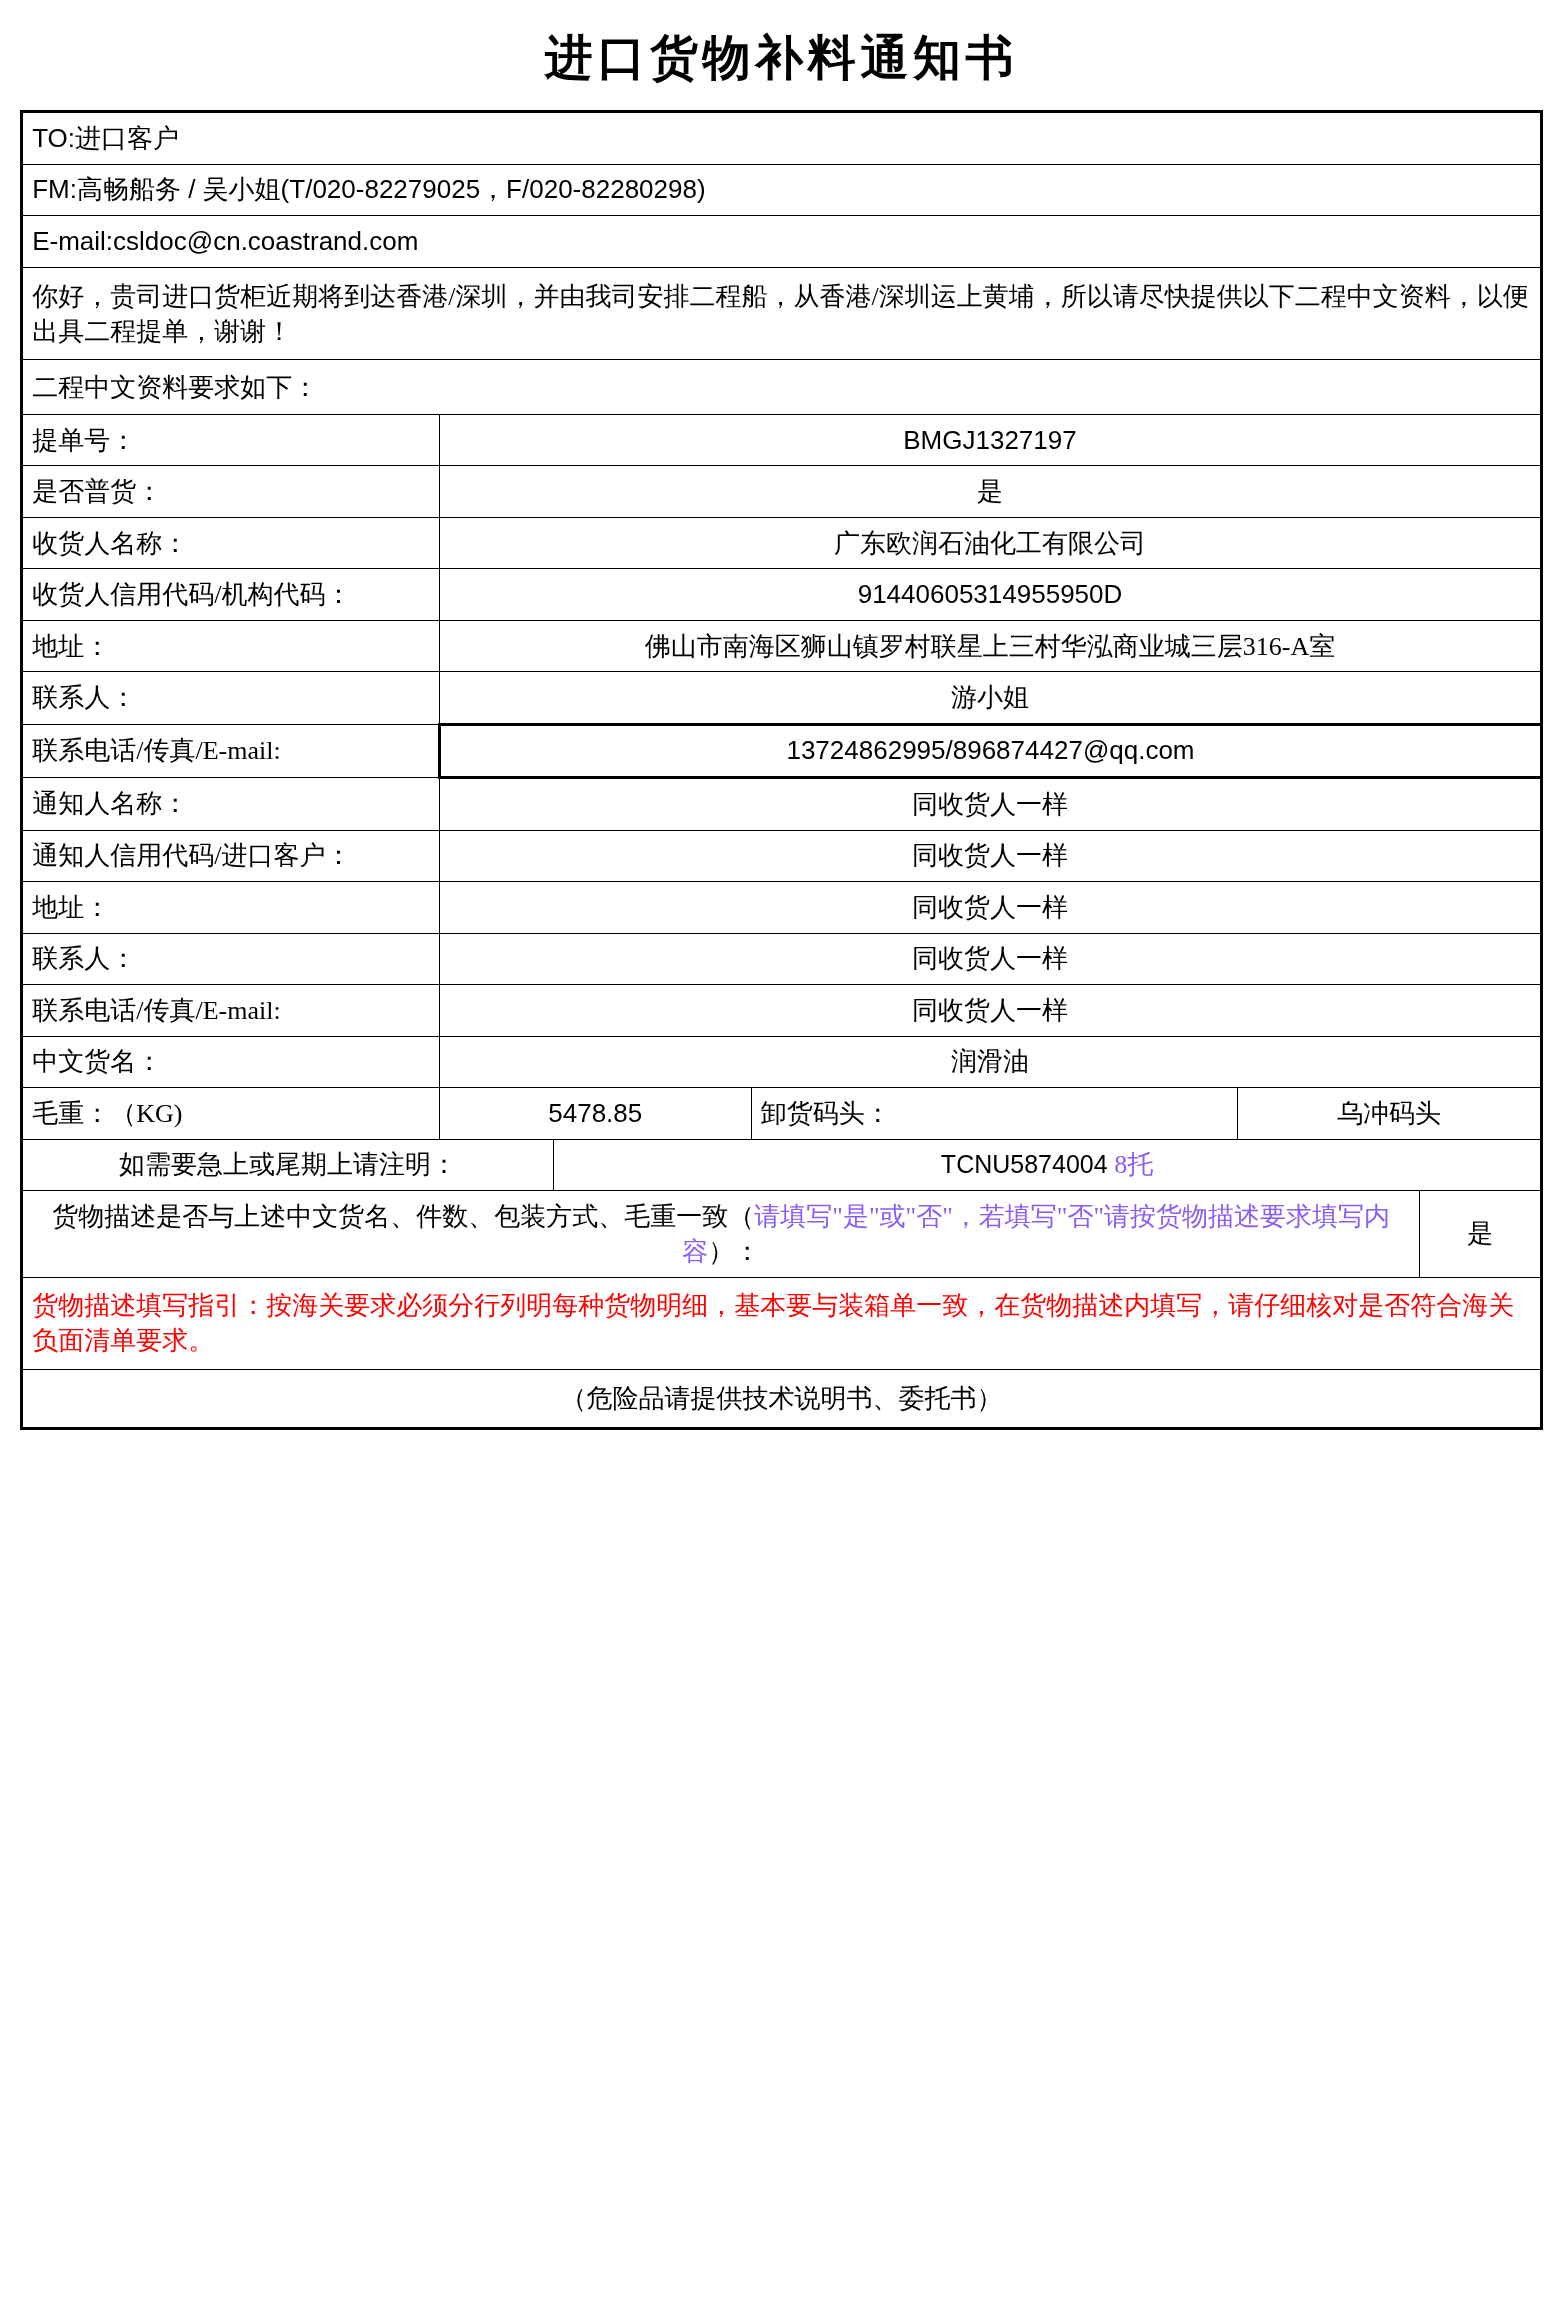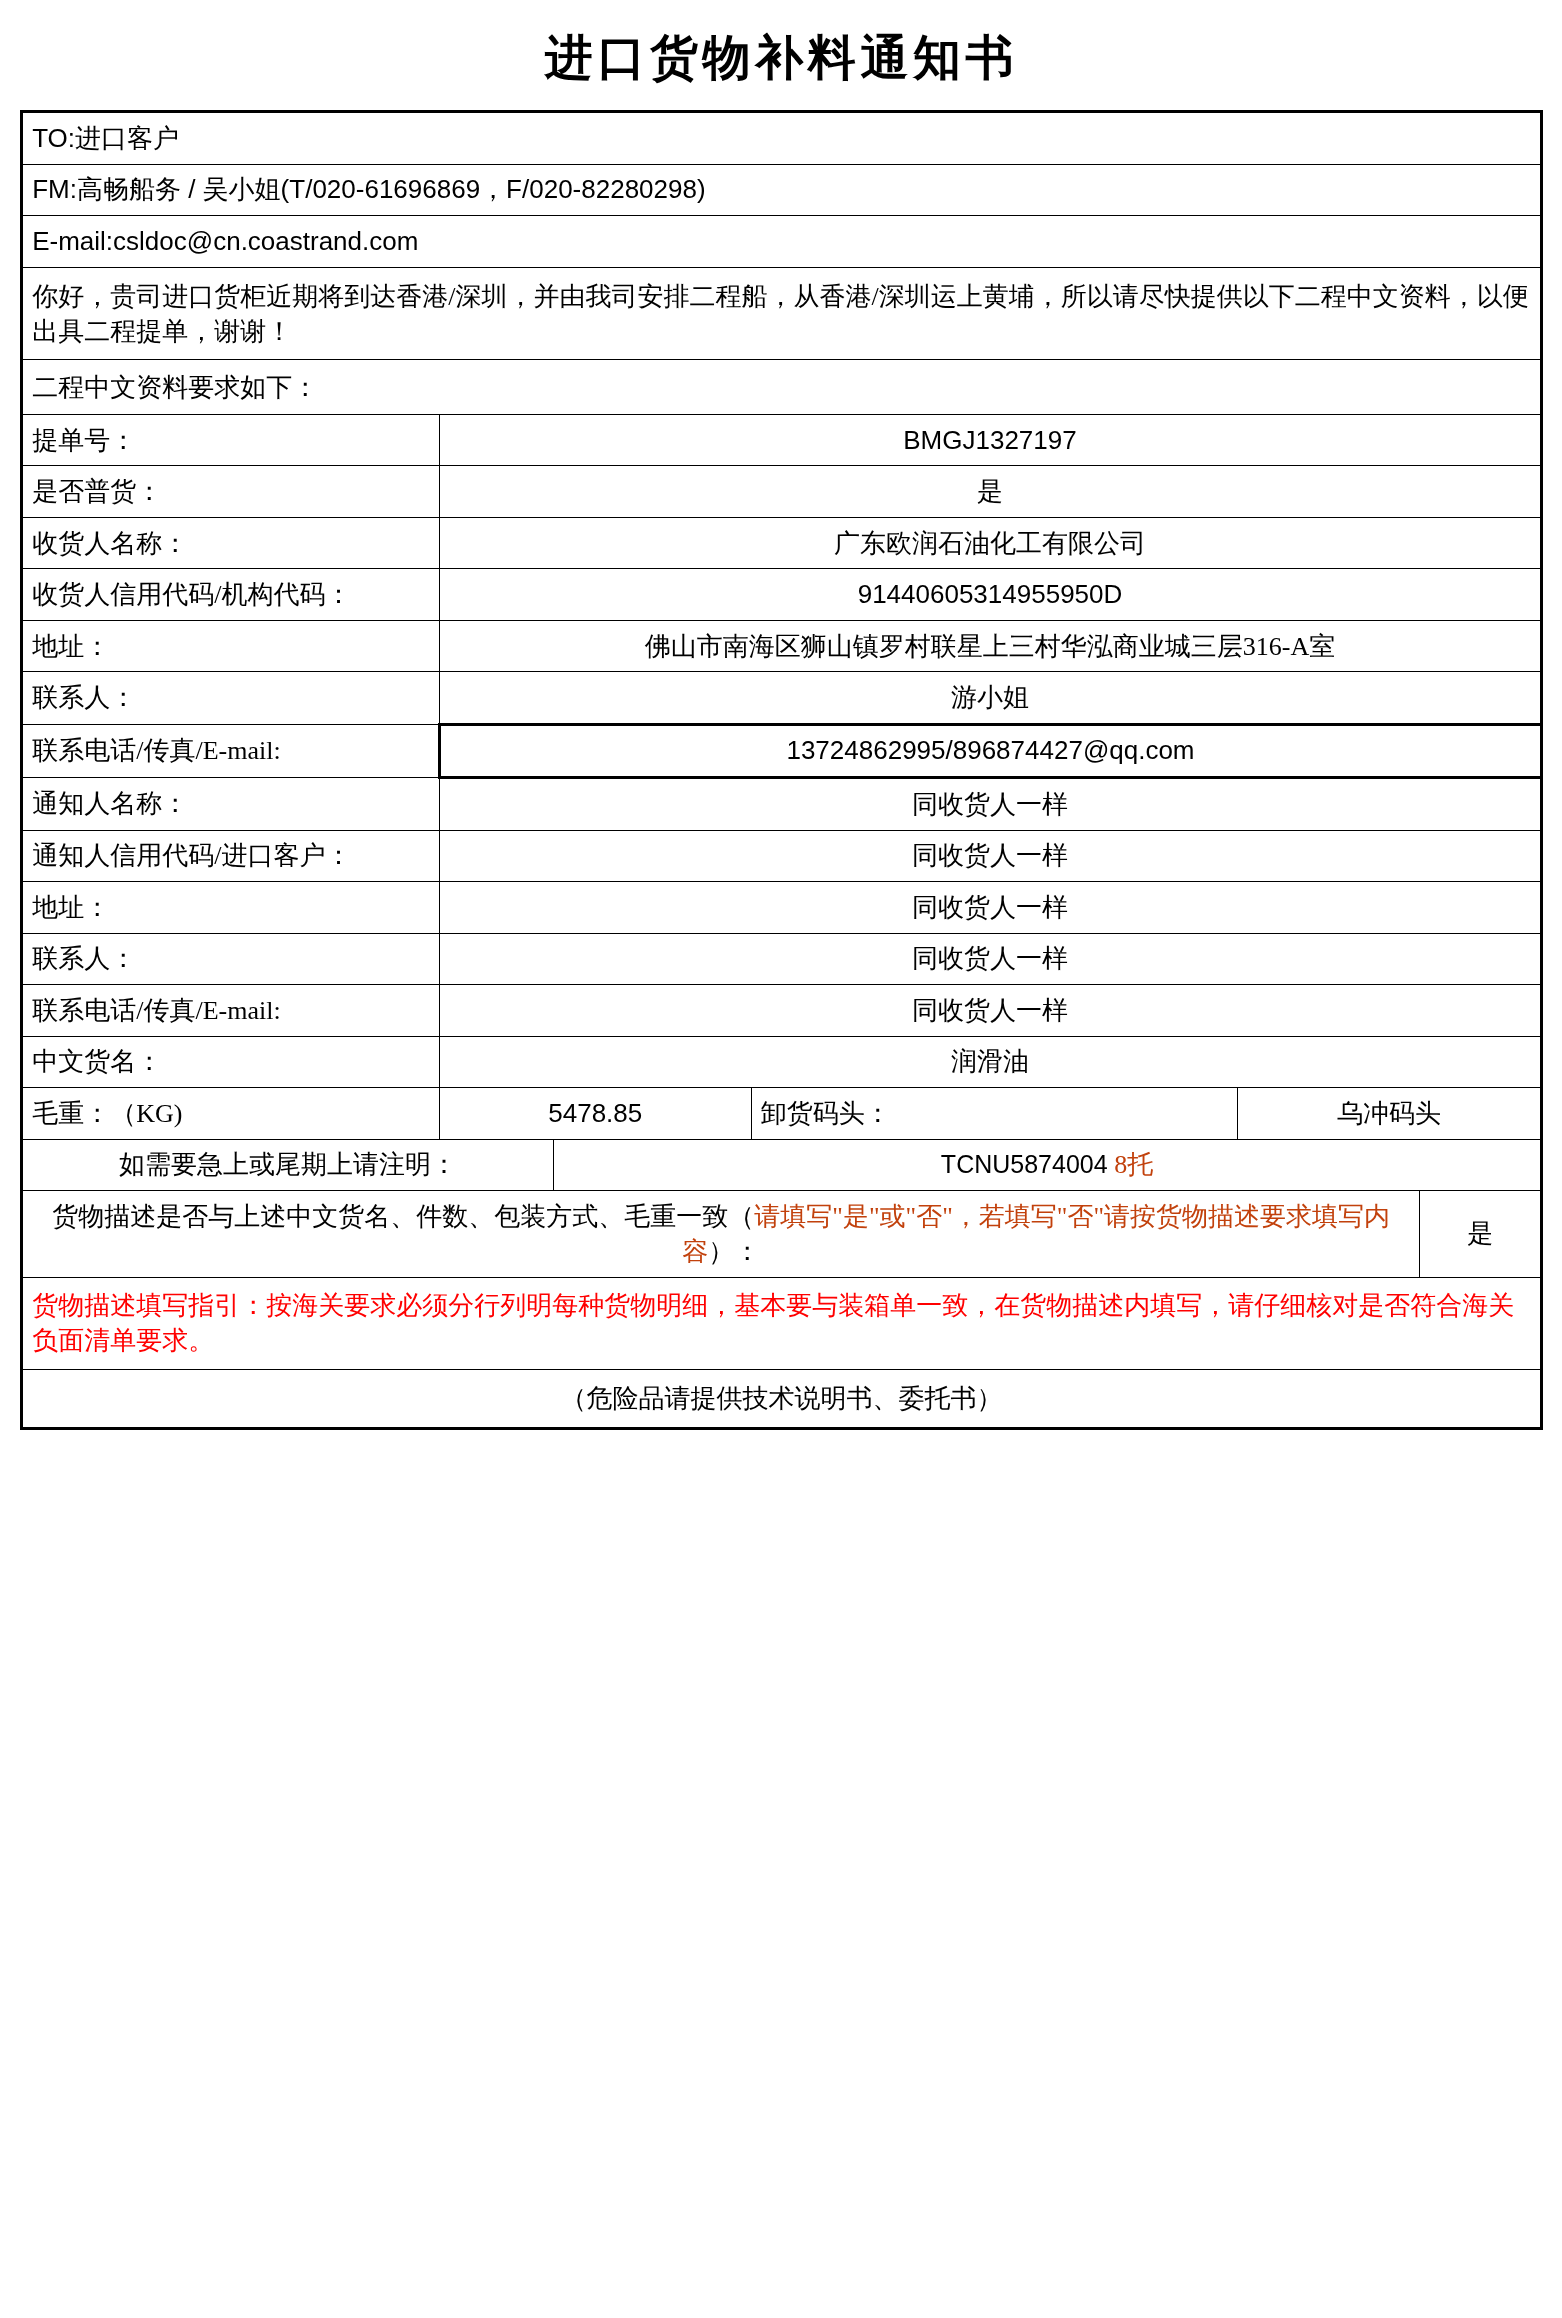--- a/index.html
+++ b/index.html
@@ -66,21 +66,21 @@
   .intro {
     font-size: 28px;
     line-height: 1.5;
     padding: 10.8px 9.2px !important;
   }
   .section-head {
     font-size: 29px;
     padding: 9.2px 9.2px !important;
   }
   .red {
-    color: #c2410c;
+    color: #8b5cf6;
   }
   .note-cell {
     font-size: 25px;
     line-height: 1.45;
     text-align: center;
   }
   .guide-cell {
     color: #ff0000;
     font-size: 26px;
     line-height: 1.5;
@@ -135,21 +135,21 @@
       <col style="width:16%">
       <col style="width:12%">
       <col style="width:8%">
     </colgroup>
 
     <tbody>
         <tr>
       <td colspan="8" class="mono">TO:进口客户</td>
     </tr>
     <tr>
-      <td colspan="8" class="mono">FM:高畅船务  /   吴小姐(T/020-61696869，F/020-82280298)</td>
+      <td colspan="8" class="mono">FM:高畅船务  /   吴小姐(T/020-82279025，F/020-82280298)</td>
     </tr>
     <tr>
       <td colspan="8" class="mono">E-mail:csldoc@cn.coastrand.com</td>
     </tr>
     <tr>
       <td colspan="8" class="intro">你好，贵司进口货柜近期将到达香港/深圳，并由我司安排二程船，从香港/深圳运上黄埔，所以请尽快提供以下二程中文资料，以便出具二程提单，谢谢！</td>
     </tr>
     <tr>
       <td colspan="8" class="section-head">二程中文资料要求如下：</td>
     </tr>

